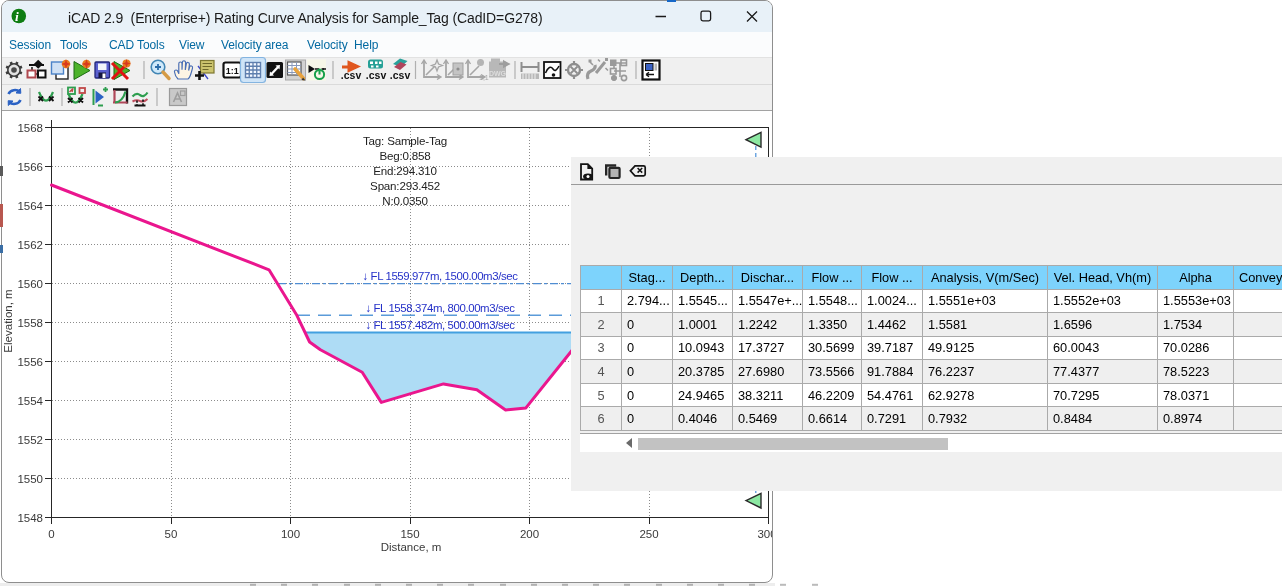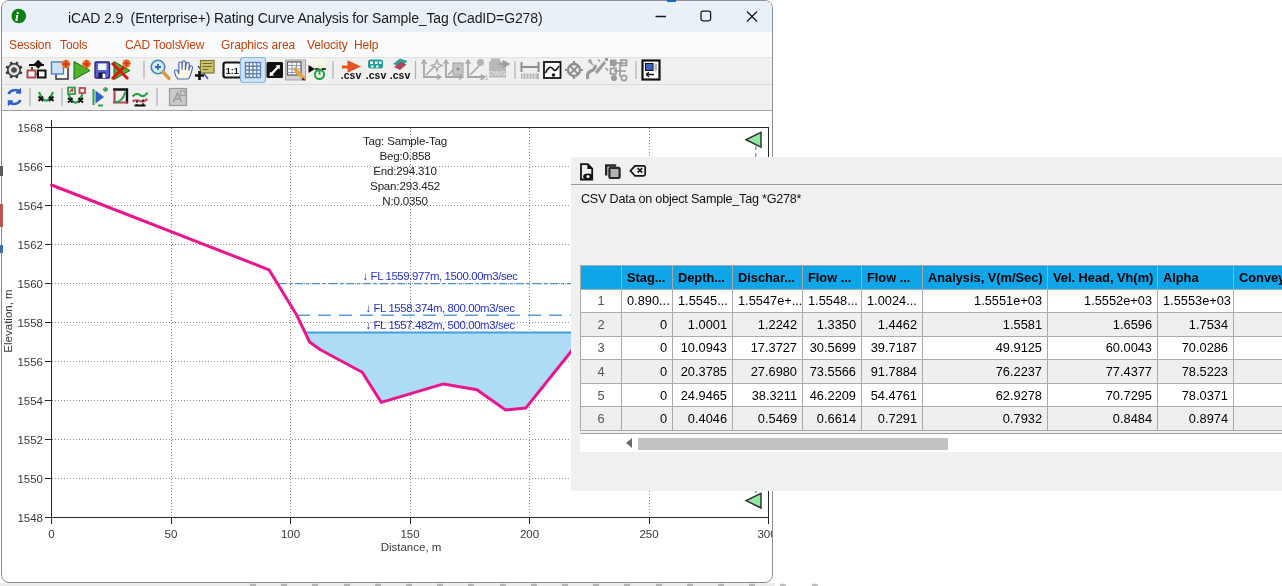--- a/index.html
+++ b/index.html
@@ -3,33 +3,33 @@
 <style>
 * { margin:0; padding:0; box-sizing:border-box; }
 html,body { width:1282px; height:586px; background:#fff; overflow:hidden;
   font-family:"Liberation Sans", sans-serif; }
 .abs { position:absolute; }
 #mainwin { left:1px; top:0; width:772px; height:583px; background:#fff;
   border:1px solid #8e8e8e; border-radius:8px; overflow:hidden; z-index:2; }
 #titlebar { left:0; top:0; width:100%; height:31px; background:#e8f1f8; }
 #titletext { left:31px; top:9px; font-size:14px; letter-spacing:-0.12px; color:#1a1a1a; white-space:pre;padding-left:35px; }
 #menubar { left:0; top:31px; width:100%; height:25px; background:#fbfcfd; }
-.mi { position:absolute; top:6px; font-size:12px; letter-spacing:-0.1px; color:#c2410c; }
+.mi { position:absolute; top:6px; font-size:12px; letter-spacing:-0.1px; color:#0369a1; }
 #toolbars { left:0; top:56px; width:100%; height:54px; background:#f0f0f0;
   border-top:1px solid #e2e2e2; border-bottom:1px solid #a2a2a2; }
 #tbsep { left:0; top:82.5px; width:100%; height:1px; background:#dadada; }
 #overlay { left:571px; top:157px; width:711px; height:334px; background:#f0f0f0; z-index:10; }
 #ovline { left:0; top:26.5px; width:100%; height:1px; background:#9a9a9a; }
 #ovtitle { left:10px; top:35px; font-size:12.6px; letter-spacing:-0.22px; color:#111; }
 #tblwrap { left:9px; top:107.5px; width:702px; height:187px; overflow:hidden; }
 .csvtbl { border-collapse:collapse; table-layout:fixed; font-size:12.8px; color:#000; }
 .csvtbl th, .csvtbl td { border:1px solid #aaa; overflow:hidden; white-space:nowrap; height:23.6px; padding:0 5px; }
-.csvtbl tr.hdr th { height:24px; font-weight:bold; text-align:left; background:#0ea5e9; }
+.csvtbl tr.hdr th { height:24px; font-weight:normal; text-align:center; background:#7dd3fc; }
 .csvtbl td.rn { text-align:center; color:#555; }
-.csvtbl td.rgt { text-align:right; }
+.csvtbl td.rgt { }
 .csvtbl td.lft { text-align:left; }
 .csvtbl tr.even td { background:#fff; }
 .csvtbl tr.odd td { background:#efefef; }
 #sbar { left:9px; top:276px; width:702px; height:19px; background:#fff;
   border-top:1px solid #a2a2a2; }
 #sthumb { left:58px; top:3.5px; width:310px; height:12px; background:#c2c2c2; }
 #sarrow { left:46px; top:4px; width:0; height:0; border:5px solid transparent;
   border-right:6px solid #6a6a6a; border-left:none; }
 #botstrip { left:0; top:583px; width:775px; height:3px; background:#ededed; z-index:1; }
 .sl { position:absolute; width:2.5px; z-index:3; }
@@ -65,23 +65,23 @@
   <svg width="773" height="31" viewBox="0 0 773 31" style="position:absolute;left:0;top:0;z-index:3;">
       <circle cx="16.8" cy="15" r="7.3" fill="#0e7d12"></circle>
       <text x="15" y="19.5" font-size="13.5" font-style="italic" font-weight="bold" font-family="Liberation Serif" fill="#fff" text-anchor="middle">i</text>
       <line x1="653.5" y1="15.5" x2="664" y2="15.5" stroke="#1a1a1a" stroke-width="1.3"></line>
       <rect x="699" y="10.2" width="9.6" height="9.6" rx="1.8" fill="none" stroke="#1a1a1a" stroke-width="1.3"></rect>
       <path d="M745 10.5 L755 20.5 M755 10.5 L745 20.5" stroke="#1a1a1a" stroke-width="1.3"></path>
     </svg>
   <div class="abs" id="menubar">
     <span class="mi" style="left:7px">Session</span>
     <span class="mi" style="left:58px">Tools</span>
-    <span class="mi" style="left:123px">CAD Tools</span>
+    <span class="mi" style="left:107px">CAD Tools</span>
     <span class="mi" style="left:177px">View</span>
-    <span class="mi" style="left:219px">Graphics area</span>
+    <span class="mi" style="left:219px">Velocity area</span>
     <span class="mi" style="left:305px">Velocity</span>
     <span class="mi" style="left:352px">Help</span>
   </div>
   <div class="abs" id="toolbars"></div>
   <div class="abs" id="tbsep"></div>
   <svg width="773" height="583" viewBox="0 0 773 583" style="position:absolute;left:0;top:0;z-index:6;" font-family="Liberation Sans, sans-serif">
       <line x1="142" y1="60" x2="142" y2="78" stroke="#b0b0b0" stroke-width="1.2"></line>
       <line x1="331" y1="60" x2="331" y2="78" stroke="#b0b0b0" stroke-width="1.2"></line>
       <line x1="413.5" y1="60" x2="413.5" y2="78" stroke="#b0b0b0" stroke-width="1.2"></line>
       <line x1="513" y1="60" x2="513" y2="78" stroke="#b0b0b0" stroke-width="1.2"></line>
@@ -385,21 +385,20 @@
       <path d="M8 3.2 h6.8 l4.4 4.4 v10.9 h-11.2 Z" fill="none" stroke="#141414" stroke-width="1.8"></path>
       <path d="M14.4 2.8 L19.6 8 L14.4 8 Z" fill="#141414"></path>
       <ellipse cx="15" cy="15.6" rx="4.9" ry="3.1" fill="#141414"></ellipse>
       <circle cx="15" cy="15.4" r="1.5" fill="#fff"></circle>
       <path d="M33.2 14.5 v-10 h10" fill="none" stroke="#262626" stroke-width="2.4"></path>
       <rect x="36.4" y="6.8" width="10.2" height="10.2" rx="1" fill="#b4b4b4" stroke="#262626" stroke-width="2.2"></rect>
       <path d="M62 4.8 h8.6 q1.6 0 1.6 1.6 v6.8 q0 1.6 -1.6 1.6 h-8.6 l-4.6 -5 Z" fill="none" stroke="#141414" stroke-width="1.7"></path>
       <path d="M64.6 7 L69.2 11.6 M69.2 7 L64.6 11.6" stroke="#141414" stroke-width="1.5"></path>
     </svg>
   <div class="abs" id="ovline"></div>
-  <div class="abs" id="ovtitle">CSV Data on object Sample_Tag *G278*</div>
   <div class="abs" id="tblwrap">
       <table class="csvtbl" style="width:713px">
         <colgroup>
           <col style="width:41px">
           <col style="width:51px">
           <col style="width:60px">
           <col style="width:70px">
           <col style="width:59px">
           <col style="width:61px">
           <col style="width:125px">
@@ -415,21 +414,21 @@
             <th>Dischar...</th>
             <th>Flow ...</th>
             <th>Flow ...</th>
             <th>Analysis, V(m/Sec)</th>
             <th>Vel. Head, Vh(m)</th>
             <th>Alpha</th>
             <th>Conveyan</th>
           </tr>
           <tr class="even">
             <td class="rn">1</td>
-            <td class="lft">0.890...</td>
+            <td class="lft">2.794...</td>
             <td class="lft">1.5545...</td>
             <td class="lft">1.5547e+...</td>
             <td class="lft">1.5548...</td>
             <td class="lft">1.0024...</td>
             <td class="rgt">1.5551e+03</td>
             <td class="rgt">1.5552e+03</td>
             <td class="rgt">1.5553e+03</td>
             <td class="rgt"></td>
           </tr>
           <tr class="odd">

